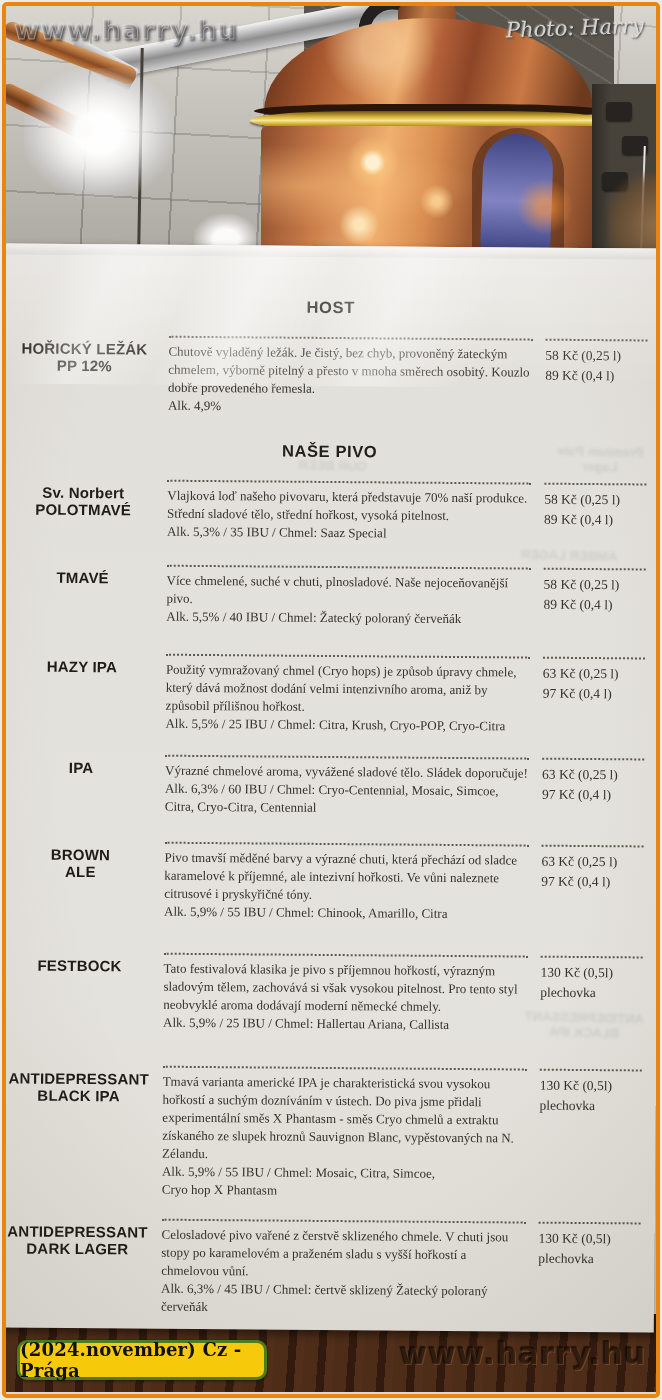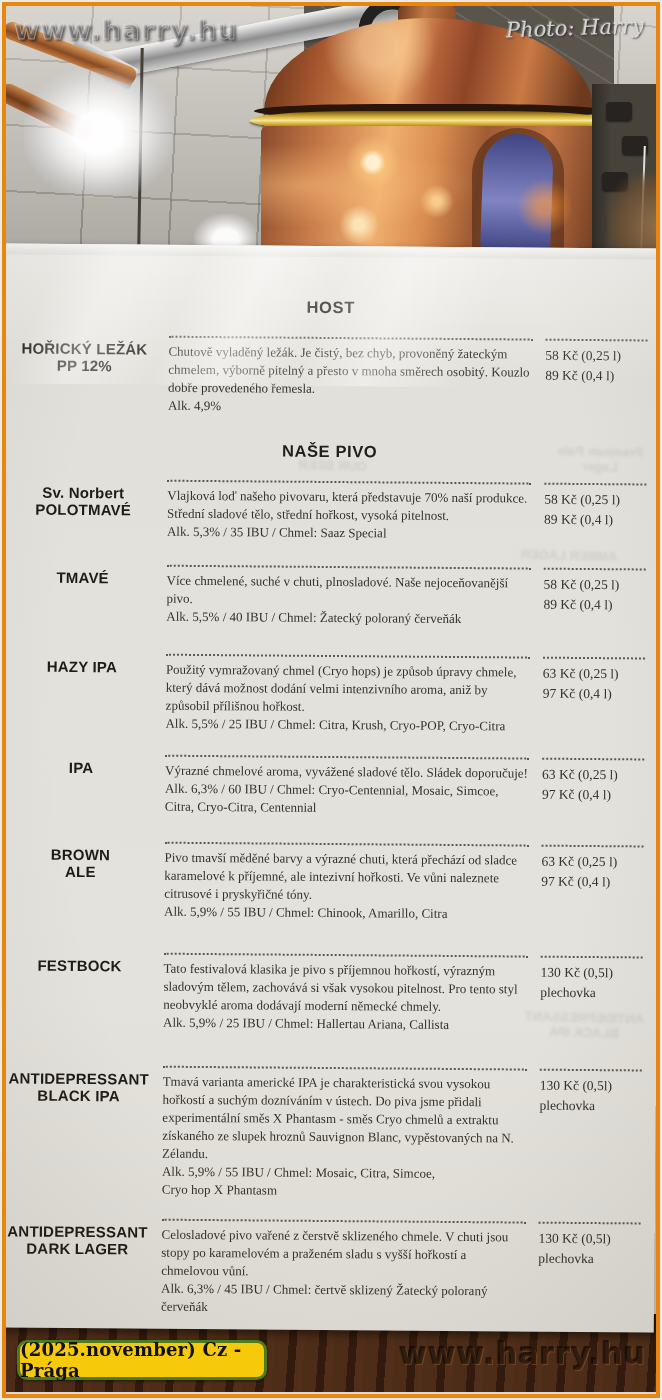--- a/index.html
+++ b/index.html
@@ -2,21 +2,21 @@
 <html><head>
 <meta charset="utf-8">
 <style>
   html,body{margin:0;padding:0;}
   body{
     width:662px;height:1400px;position:relative;background:#ecebe6;
     font-family:"Liberation Sans",sans-serif;overflow:hidden;
   }
   .frame{
     position:absolute;left:2px;top:2px;width:650px;height:1388px;
-    border:4px solid #e8860f;border-radius:0;background:#ddd9d2;overflow:hidden;
+    border:4px solid #e8860f;border-radius:5px;background:#ddd9d2;overflow:hidden;
   }
   .inner{position:absolute;inset:0;overflow:hidden;}
 
   
   .photo{
     position:absolute;left:0;top:0;width:100%;height:250px;overflow:hidden;
     background-color:#c9c5bd;
     background-image:
       linear-gradient(180deg, rgba(255,255,255,0.28), rgba(0,0,0,0.14)),
       repeating-linear-gradient(93deg, transparent 0 86px, rgba(110,105,95,0.45) 86px 88px),
@@ -307,17 +307,17 @@
 Lager</div>
       <div class="ghost" style="left:268px;top:212px;width:120px;">OUR BEER</div>
       <div class="ghost" style="left:500px;top:300px;width:130px;">AMBER LAGER</div>
       <div class="ghost" style="left:520px;top:762px;width:128px;">ANTIDEPRESSANT
 BLACK IPA</div>
 
       <div class="paper-glare"></div>
       <div class="paper-vignette"></div>
     </div>
 
-    <div class="badge">(2025.november) Cz - Prága</div>
+    <div class="badge">(2024.november) Cz - Prága</div>
     <div class="wm-bottomright">www.harry.hu</div>
 
   </div>
 </div>
 
 </body></html>

